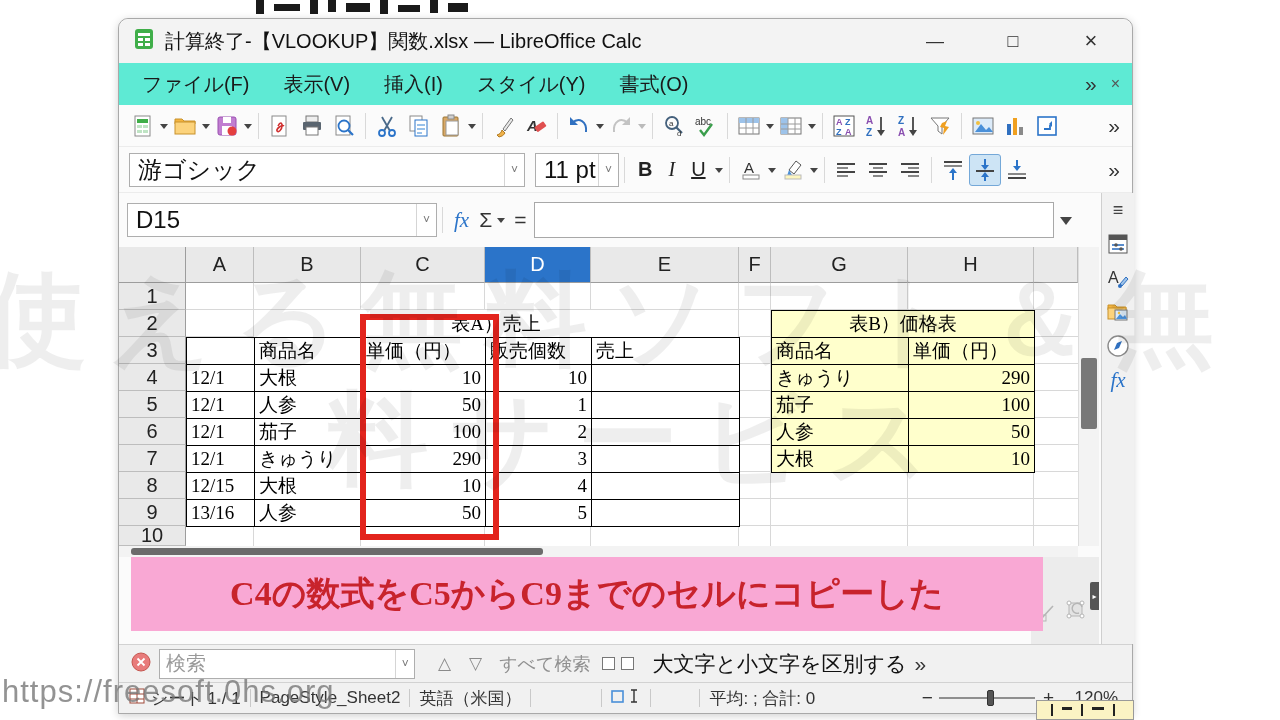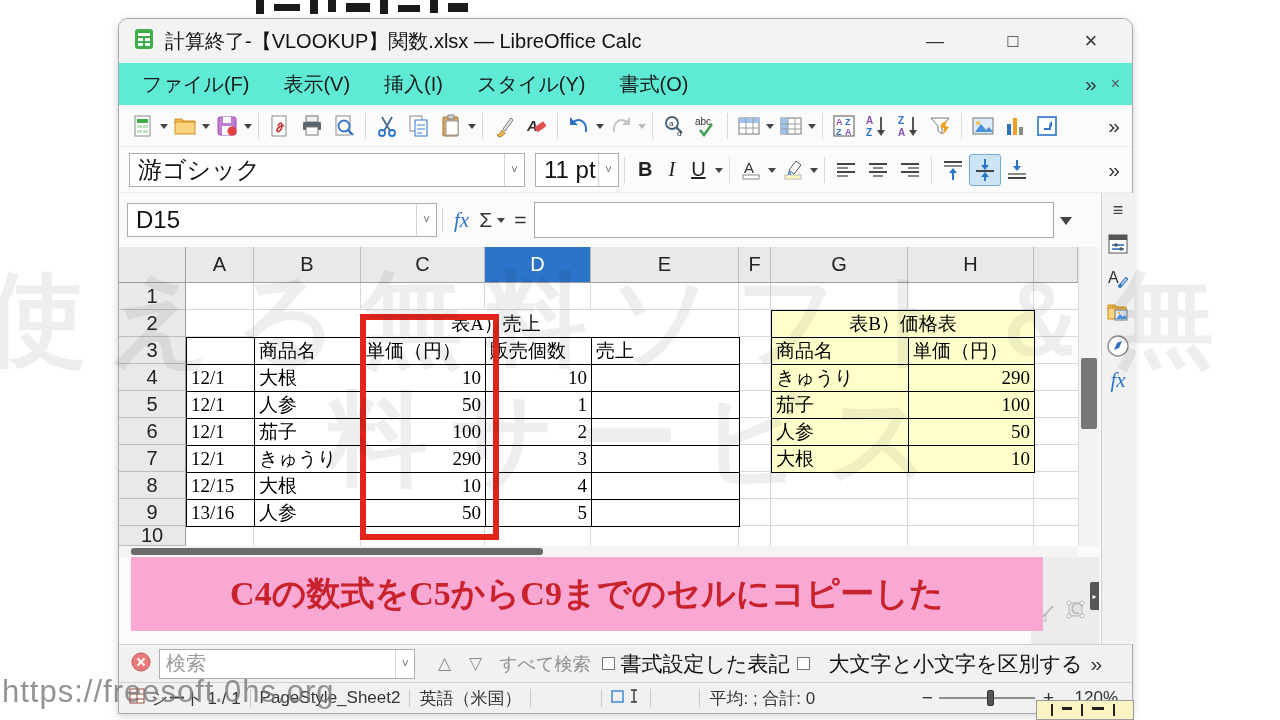--- a/index.html
+++ b/index.html
@@ -602,21 +602,20 @@
       </span>
       <span class="combo" style="width:256px; height:30px;">
         <input class="find-input" placeholder="検索" style="">
         <span class="arrow">˅</span>
       </span>
       <span style="width:14px;"></span>
       <span style="color:#8a8a8a; font-size:17px; padding:0 9px;">△</span>
       <span style="color:#8a8a8a; font-size:17px; padding:0 9px;">▽</span>
       <span style="color:#8f8f8f; font-size:18px; padding:0 8px; white-space:nowrap;">すべて検索</span>
       <span class="checkbox" style="margin-left:4px;"></span>
-      <span style="font-size:21px; color:#111; padding:0 2px 0 5px; white-space:nowrap;">書式設定した表記</span>
       <span class="checkbox" style="margin-left:6px;"></span>
       <span style="font-size:21px; color:#111; padding:0 2px 0 18px; white-space:nowrap;">大文字と小文字を区別する</span>
       <span class="chev" style="margin-left:6px;">»</span>
     </div>
 
     <div class="statusbar">
       <span style="margin:0 6px 0 10px;">
         <svg width="16" height="16" viewBox="0 0 16 16">
             <rect x="1" y="1" width="14" height="14" fill="#fff" stroke="#a04a3a"></rect>
             <line x1="1" y1="6" x2="15" y2="6" stroke="#a04a3a"></line>

